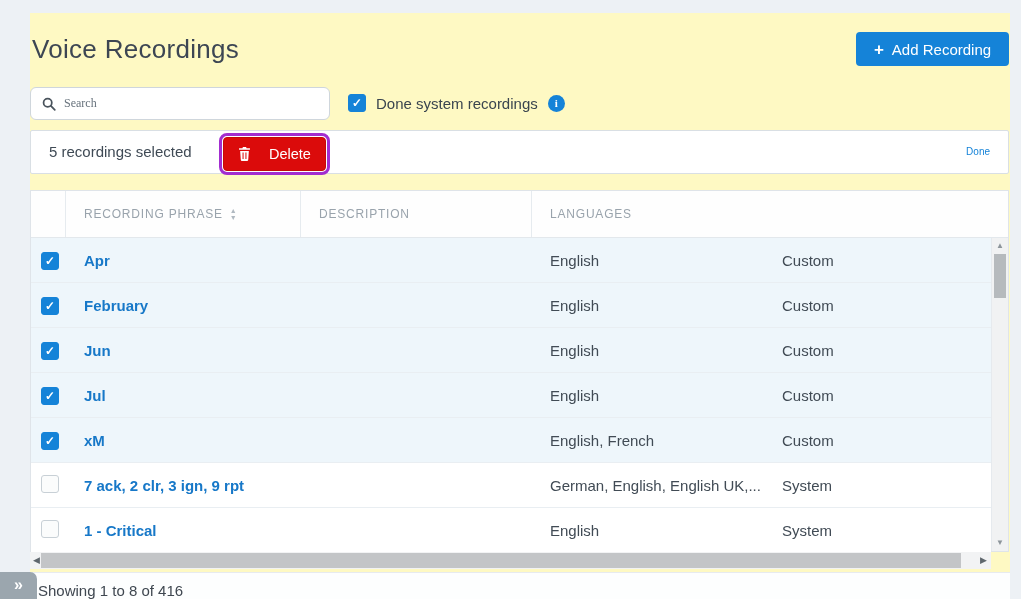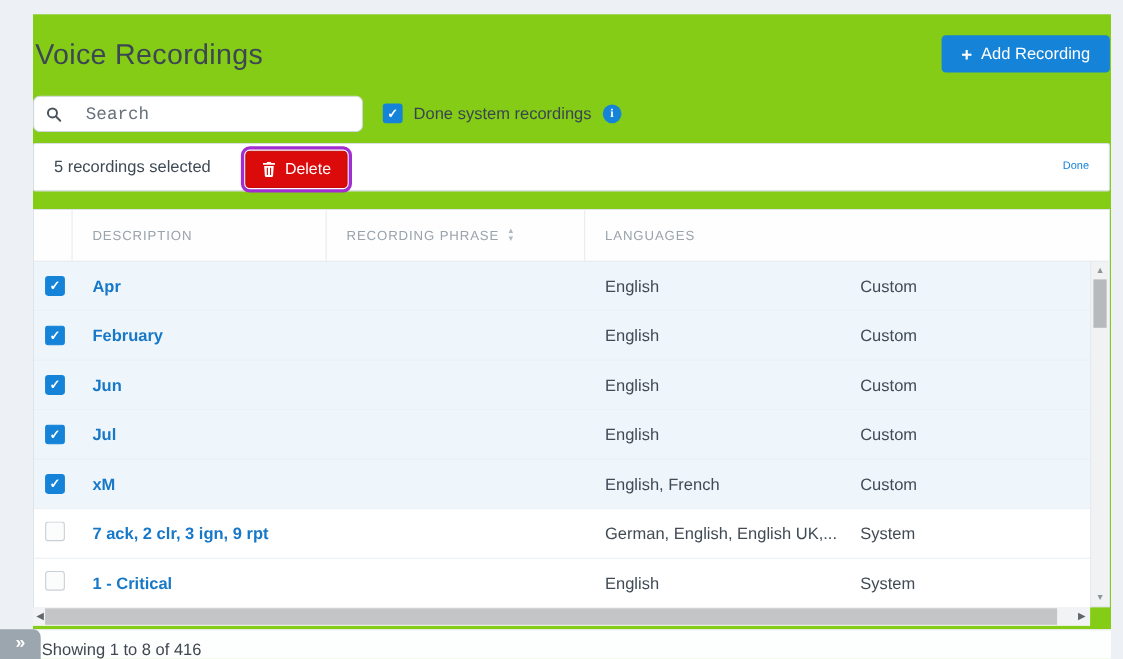--- a/index.html
+++ b/index.html
@@ -6,21 +6,21 @@
   html,body { width:1021px; height:599px; overflow:hidden; }
   body {
     font-family:"Liberation Sans", sans-serif;
     background:#edf1f5;
     position:relative;
     color:#414b55;
   }
 
   .panel {
     position:absolute; left:30px; top:13px; width:980px; height:586px;
-    background:#84cc16;
+    background:#fef9c3;
   }
 
   
   .page-title {
     position:absolute; left:2px; top:21px;
     font-size:26px; font-weight:500; color:#3d4653; letter-spacing:.3px;
   }
   .add-btn {
     position:absolute; left:826px; top:19px; width:153px; height:34px;
     background:#1583d8; color:#fff; border:none; border-radius:4px;
@@ -29,22 +29,22 @@
   }
   .add-btn .plus { font-size:17px; font-weight:bold; line-height:1; }
 
   
   .search-box {
     position:absolute; left:0; top:74px; width:300px; height:33px;
     background:#fff; border:1px solid #cfd6dc; border-radius:6px;
     display:flex; align-items:center; padding-left:11px; gap:8px;
   }
   .search-box input {
-    border:none; outline:none; flex:1; font-family:Liberation Mono, monospace;
-    font-size:16px; color:#414b55; background:transparent;margin-left:14px;
+    border:none; outline:none; flex:1; font-family:Liberation Serif, serif;
+    font-size:12px; color:#414b55; background:transparent;
   }
   .search-box input::placeholder { color:#67727c; }
 
   .sysrec {
     position:absolute; left:318px; top:80px; height:20px;
     display:flex; align-items:center; gap:10px; cursor:pointer;
   }
   .sysrec-label { font-size:15px; color:#3a454f; }
   .cb {
     width:18px; height:18px; border-radius:3px; flex:0 0 auto;
@@ -67,21 +67,21 @@
     background:#fff; border:1px solid #d9dfe4; border-radius:2px;
   }
   .selcount {
     position:absolute; left:18px; top:0; line-height:42px;
     font-size:15px; color:#3f4a55;
   }
   .delete-btn {
     position:absolute; left:192px; top:6px; height:30px; padding:16px 14px;
     background:#db0b0b; color:#fff; border:1px solid #c40909; border-radius:4px;
     font-family:inherit; font-size:14.5px; cursor:pointer;
-    display:flex; align-items:center; gap:8px;
+    display:flex; align-items:center; gap:18px;
     outline:3px solid #a22dd0; outline-offset:1px;justify-content:center;
   }
   .done-link {
     position:absolute; right:18px; top:0; line-height:42px;
     font-size:10px; color:#1583d8; text-decoration:none; cursor:pointer;
   }
 
   
   .rtable {
     position:absolute; left:0; top:177px; width:979px; height:362px;
@@ -189,30 +189,30 @@
         <path fill="#ffffff" d="M6 0h4l.7 1.6H15v2H1v-2h4.3L6 0zM2.4 5h11.2l-.8 11.3c-.1 1-.9 1.7-1.8 1.7H5c-.9 0-1.7-.7-1.8-1.7L2.4 5zm3.1 2.2v8.3h1.3V7.2H5.5zm3.7 0v8.3h1.3V7.2H9.2z"></path>
       </svg>
       <span>Delete</span>
     </button>
     <a class="done-link">Done</a>
   </div>
 
   <div class="rtable">
     <div class="thead">
       <div class="th col-check"></div>
-      <div class="th col-desc">
-        <span>DESCRIPTION</span>
-      </div>
       <div class="th col-phrase">
         <span>RECORDING PHRASE</span>
         <span class="sort">
             <i>▲</i>
             <i>▼</i>
           </span>
       </div>
+      <div class="th col-desc">
+        <span>DESCRIPTION</span>
+      </div>
       <div class="th col-lang">
         <span>LANGUAGES</span>
       </div>
     </div>
     <div class="tbody">
         <div class="trow checked">
     <div class="td col-check">
       <span class="cb checked">
               <span class="check">✓</span>
             </span>

